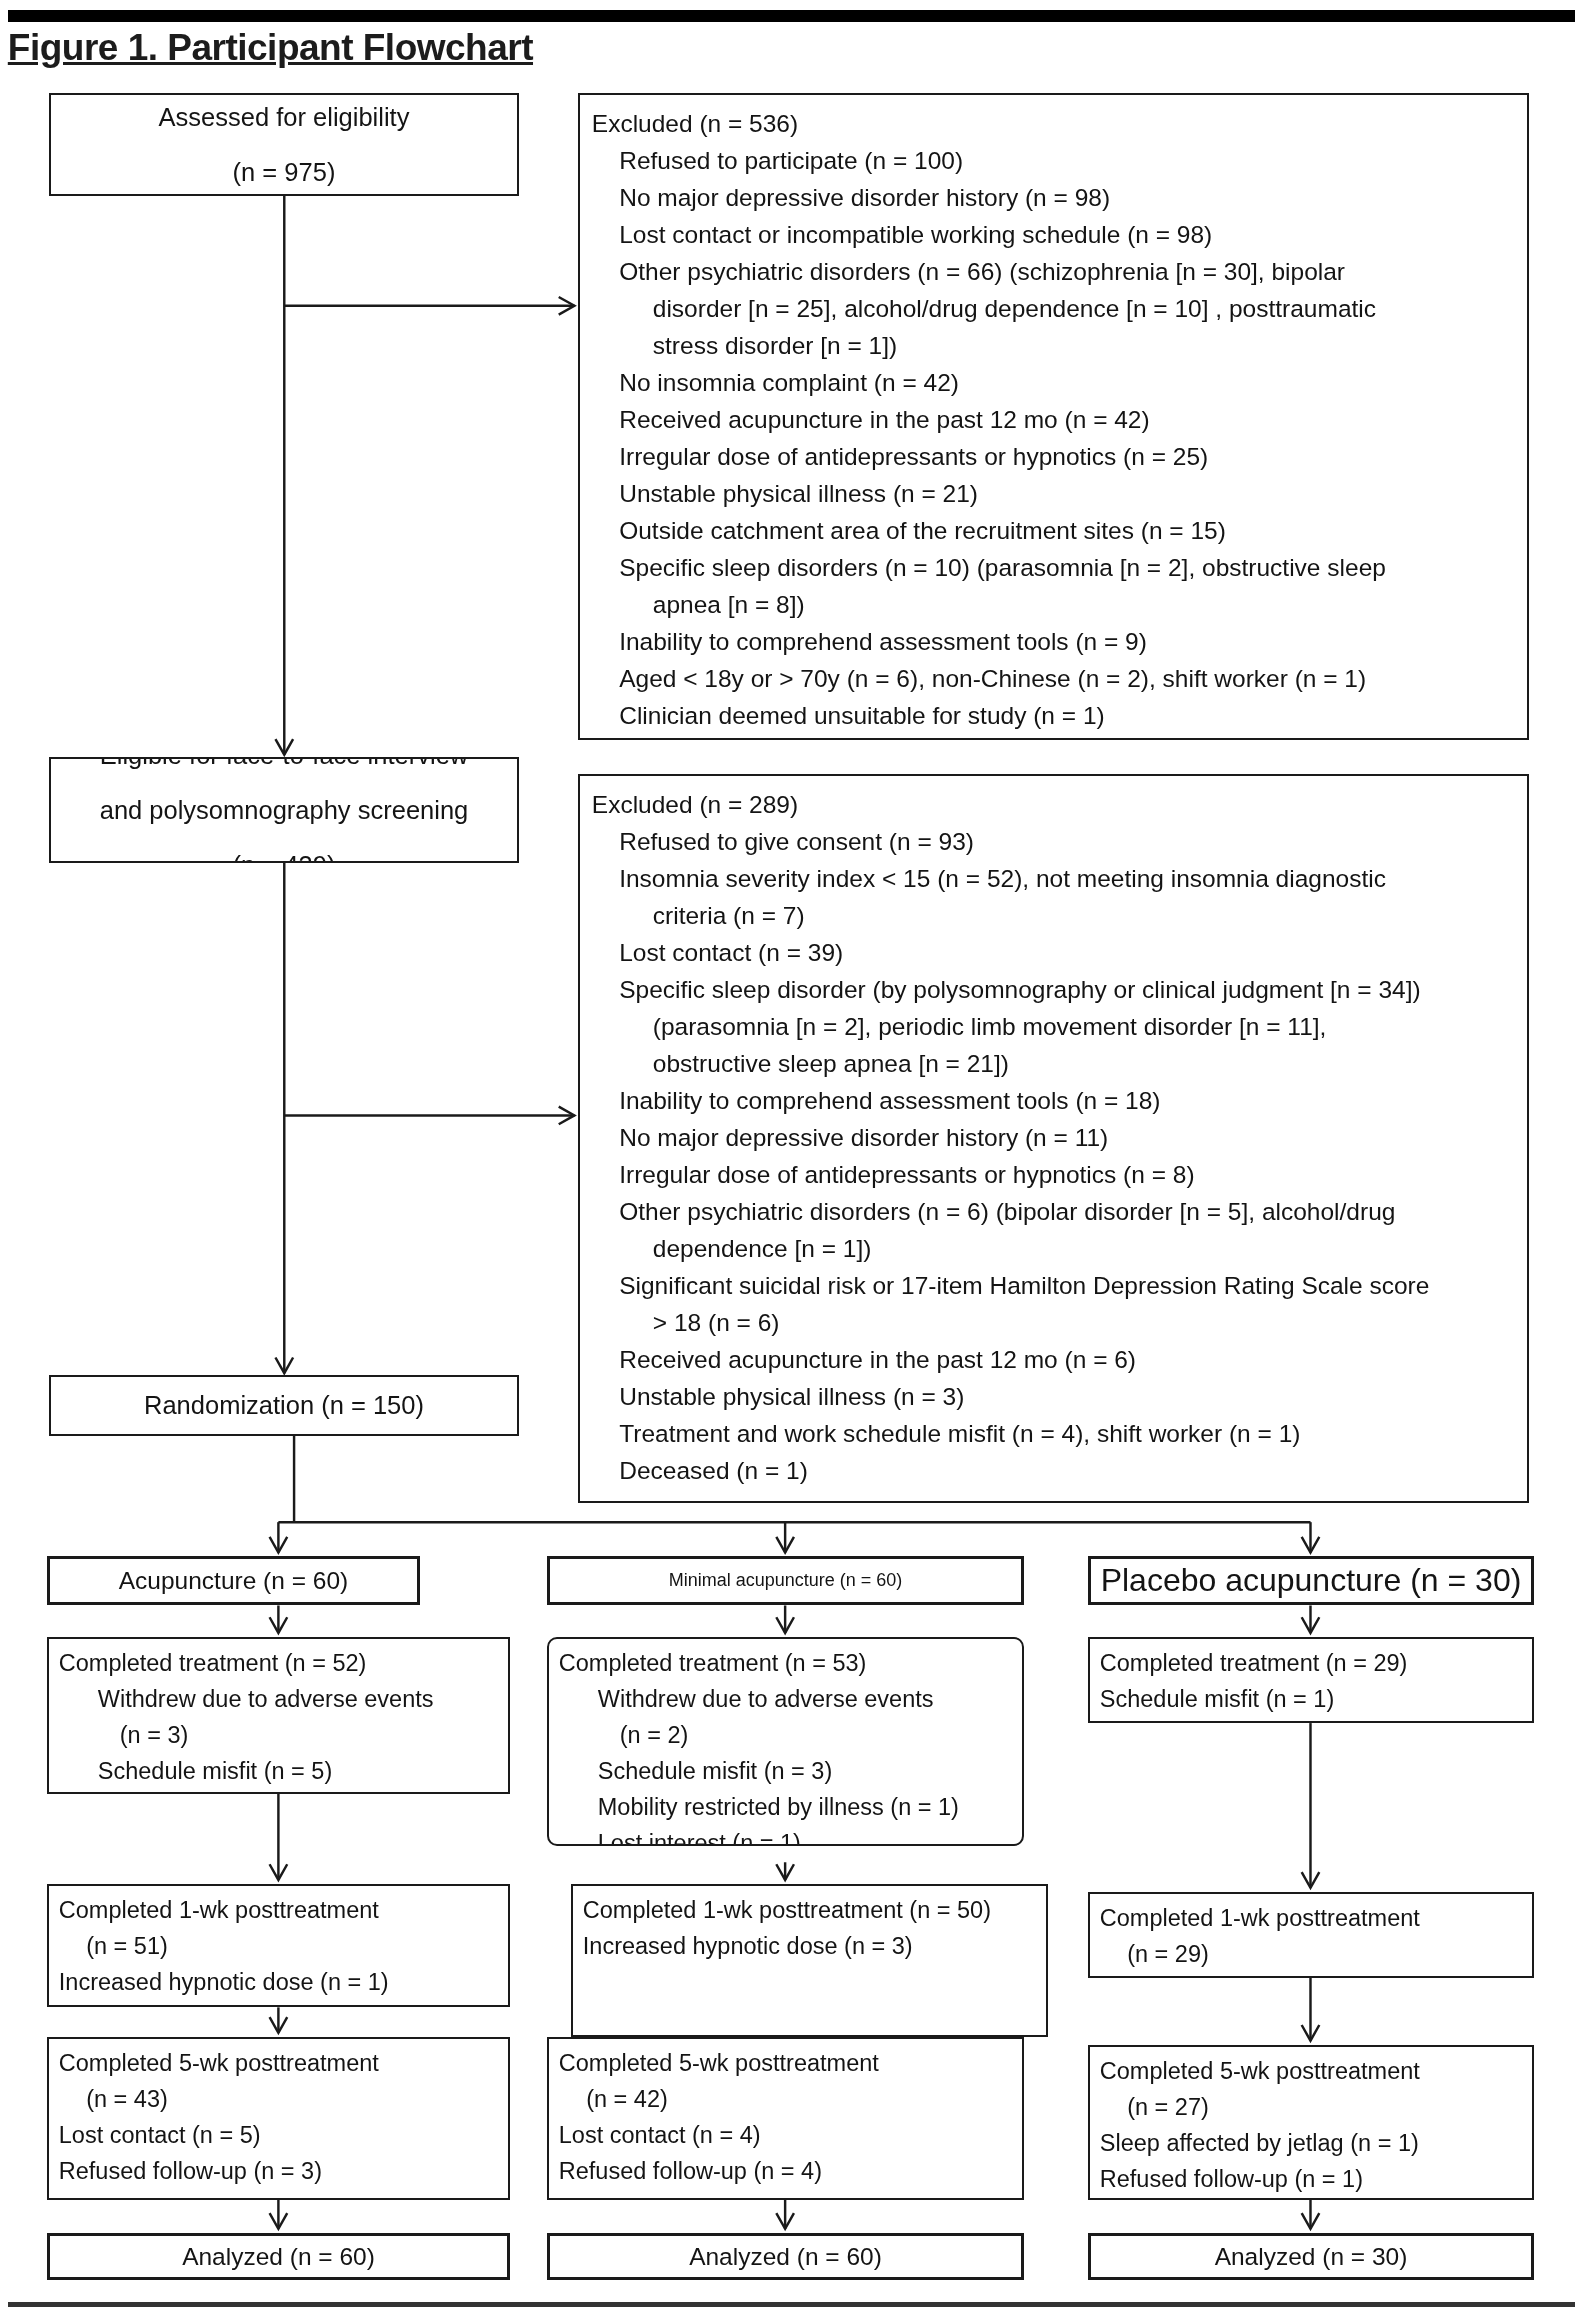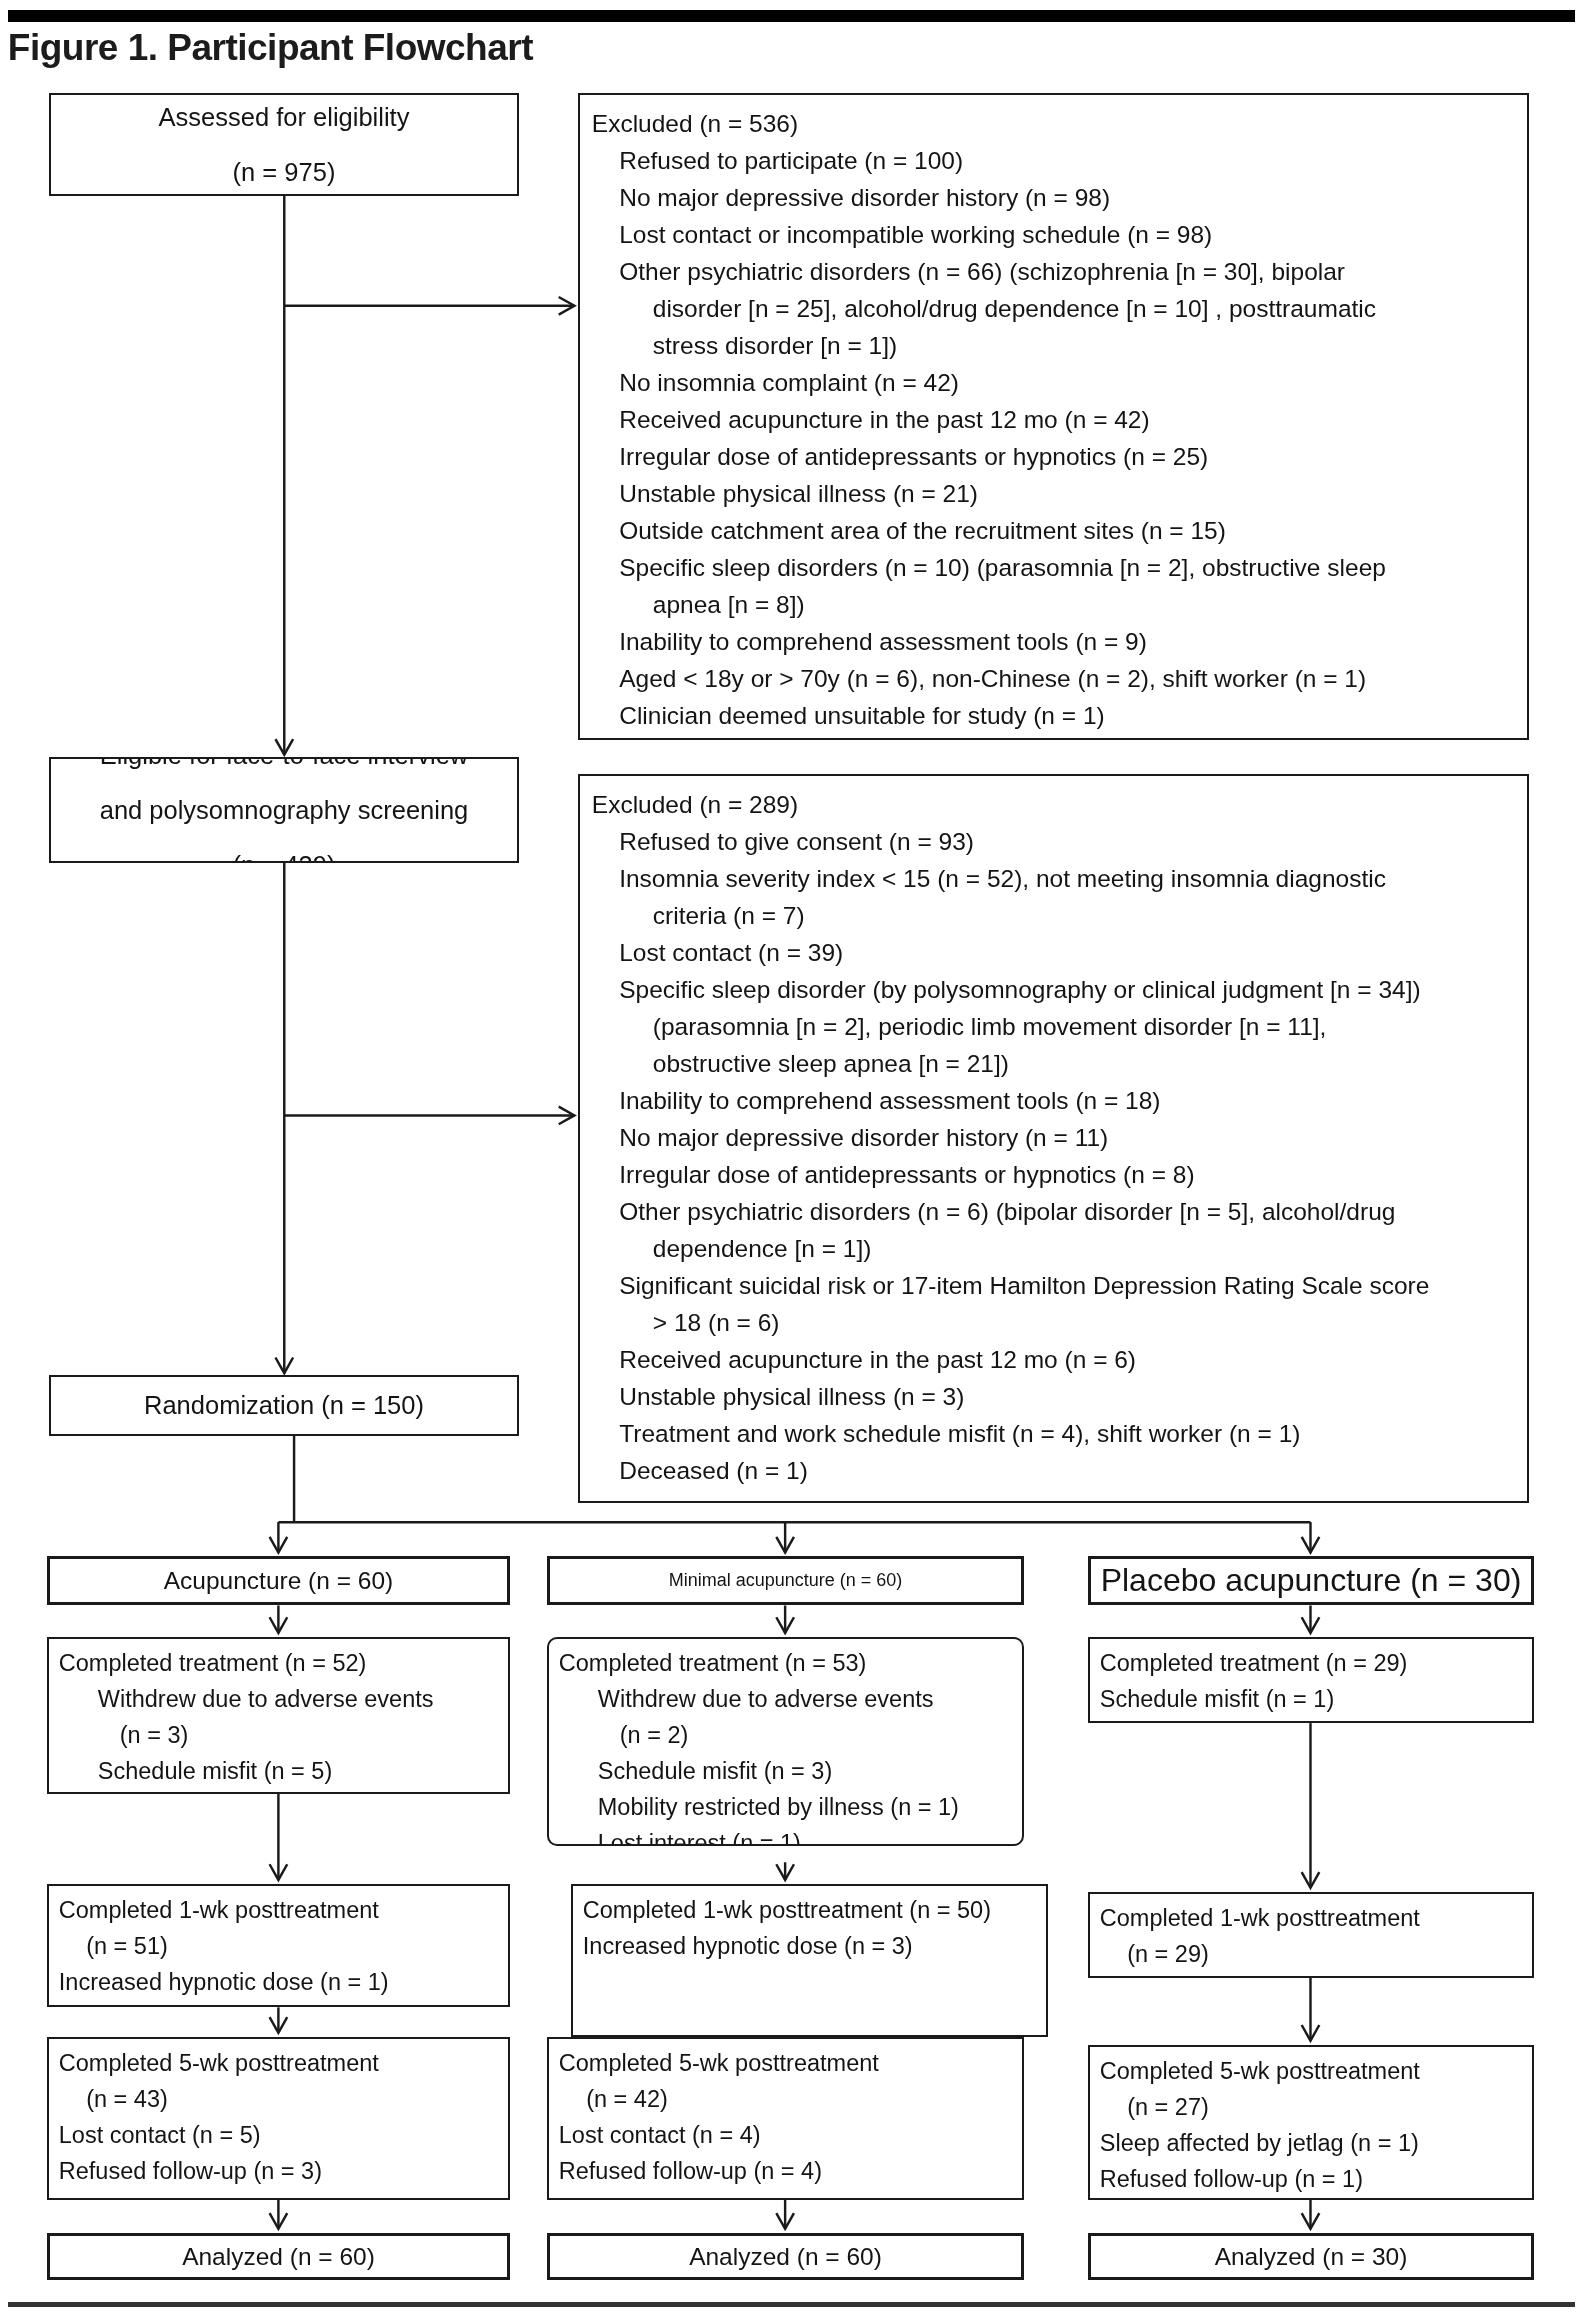--- a/index.html
+++ b/index.html
@@ -1,21 +1,21 @@
 <!DOCTYPE html>
 <html><head>
 <meta charset="utf-8">
 <style>
   html,body{margin:0;padding:0;background:#ffffff;}
   #page{position:relative;width:1583px;height:2320px;background:#ffffff;
         font-family:"Liberation Sans","DejaVu Sans",sans-serif;color:#141414;overflow:hidden;}
   .bar{position:absolute;left:7.8px;width:1567px;background:#000;}
   #top-bar{top:9.8px;height:12.7px;}
   #bottom-bar{top:2302px;height:4.9px;background:#333;}
-  #title{position:absolute;left:7.8px;top:27.4px;font-size:37px;font-weight:bold;letter-spacing:-0.5px;color:#1c1c1c;}
+  #title{position:absolute;left:7.8px;top:27.4px;font-size:37px;font-weight:bold;letter-spacing:-0.5px;color:#1c1c1c;text-decoration:underline;}
   .box{position:absolute;box-sizing:border-box;border:2.9px solid #1a1a1a;background:#fff;
        font-size:24.5px;line-height:37px;padding:9.8px 11.8px;overflow:hidden;}
   .box.small{font-size:23.5px;line-height:36px;padding:5.9px 9.8px;}
   .box.center{display:flex;flex-direction:column;justify-content:center;align-items:center;
               text-align:center;font-size:25.5px;padding:3.9px 7.8px;gap:18px;}
   .box.heavy{border-width:3.9px;}
   .line{white-space:nowrap;}
   .ind-1{margin-left:27.4px;}
   .ind-2{margin-left:39px;}
   .ind-3{margin-left:61px;}
@@ -132,21 +132,21 @@
       <div class="line ind-1">Received acupuncture in the past 12 mo (n = 6)</div>
       <div class="line ind-1">Unstable physical illness (n = 3)</div>
       <div class="line ind-1">Treatment and work schedule misfit (n = 4), shift worker (n = 1)</div>
       <div class="line ind-1">Deceased (n = 1)</div>
     </div>
 
   <div class="box center" style="left:49px;top:1375px;width:470px;height:61px;">
       <div class="line ind-0">Randomization (n = 150)</div>
     </div>
 
-  <div class="box center heavy" style="left:47px;top:1556px;width:463px;height:49px;font-size:24.5px;">Acupuncture (n = 60)</div>
+  <div class="box center heavy" style="left:47px;top:1556px;width:373px;height:49px;font-size:24.5px;">Acupuncture (n = 60)</div>
   <div class="box center heavy" style="left:547px;top:1556px;width:477px;height:49px;font-size:18px;">Minimal acupuncture (n = 60)</div>
   <div class="box center heavy" style="left:1088px;top:1556px;width:446px;height:49px;font-size:32px;">Placebo acupuncture (n = 30)</div>
 
   <div class="box small" style="left:47px;top:1637px;width:463px;height:157px;">
       <div class="line ind-0">Completed treatment (n = 52)</div>
       <div class="line ind-2">Withdrew due to adverse events</div>
       <div class="line ind-3">(n = 3)</div>
       <div class="line ind-2">Schedule misfit (n = 5)</div>
     </div>
   <div class="box small" style="left:547px;top:1637px;width:477px;height:209px;border-radius:10px;">

